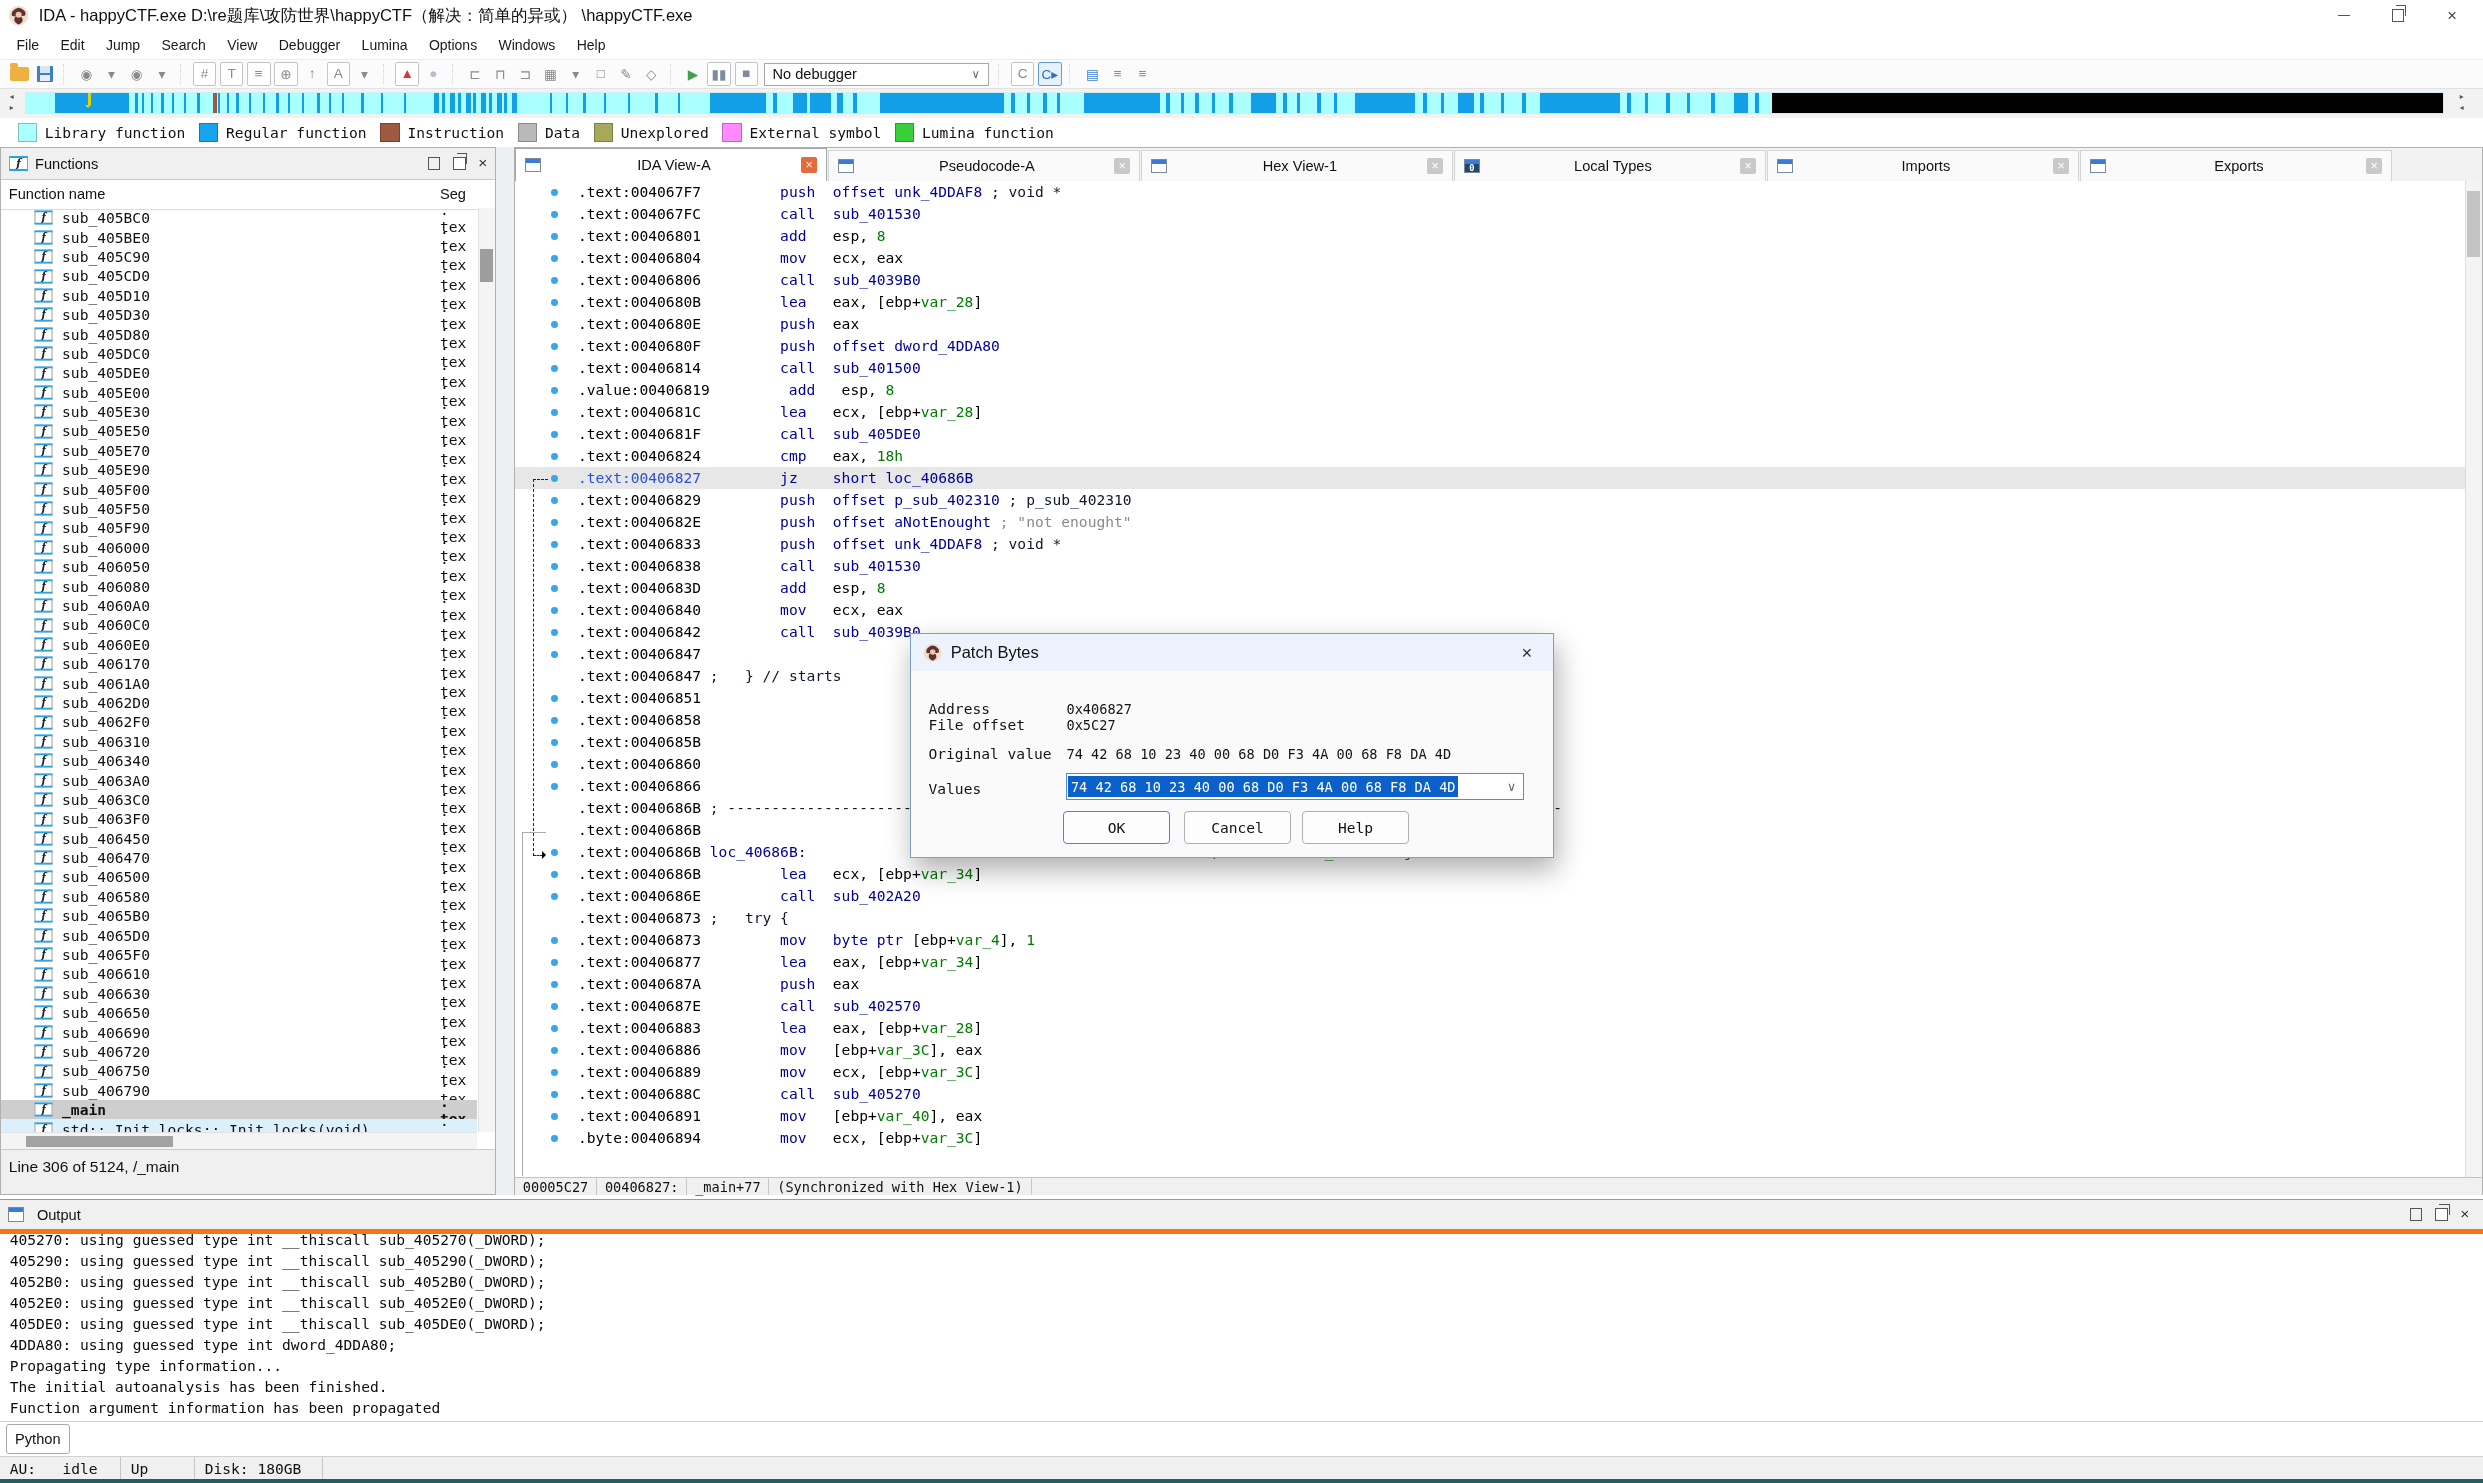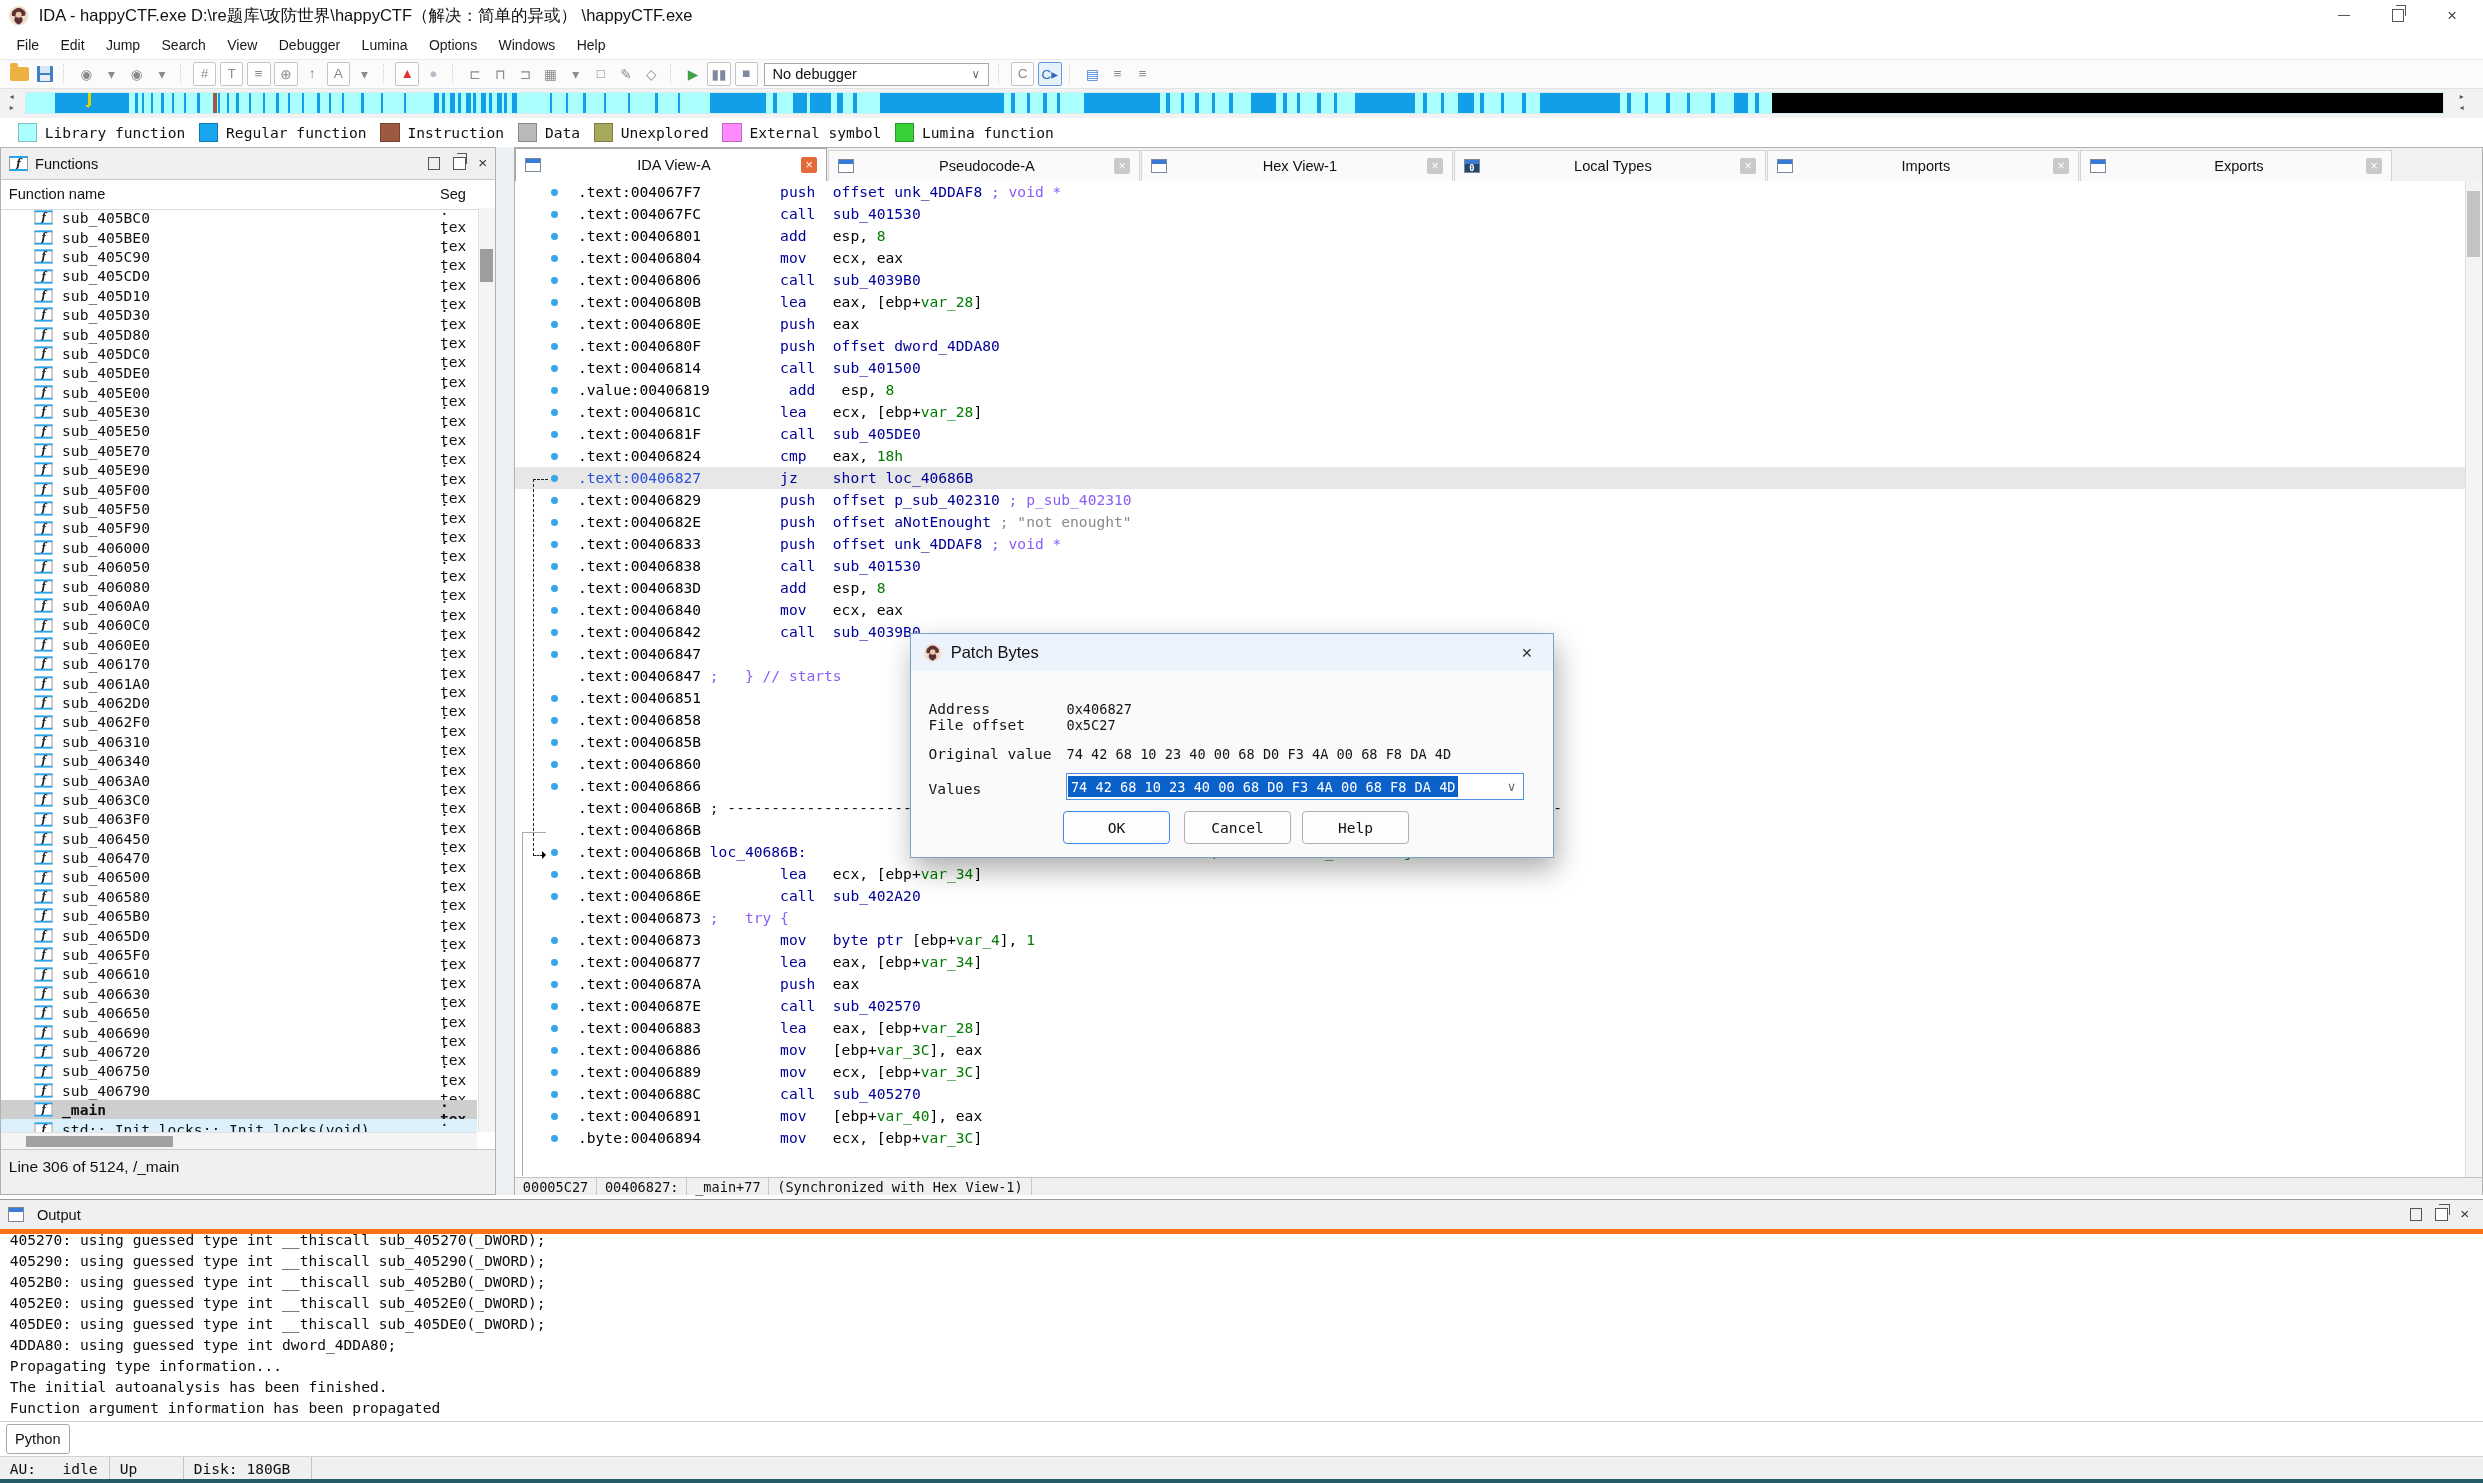--- a/index.html
+++ b/index.html
@@ -81,21 +81,21 @@
   .tabico.dark{background:#23486b;}
   .tabico .tglyph{position:absolute;left:0;right:0;top:3.9px;bottom:0;color:#fff;font:bold 8.7px "DejaVu Sans Mono",monospace;text-align:center;line-height:9.7px;}
   .listing{position:absolute;left:0;top:33px;right:17.5px;height:996px;background:#fff;overflow:hidden;font-family:"DejaVu Sans Mono",monospace;font-size:14.6px;}
   .dline{height:22px;line-height:22px;white-space:pre;position:relative;padding-left:63px;color:#000;}
   .dline.hl{background:#e7e7e7;}
   .dline.hl .addr{color:#2a50d8;}
   .addr{color:#000;}
   .dot{position:absolute;left:36px;top:7.8px;width:6.8px;height:6.8px;border-radius:50%;background:#3aa5e8;}
   .c-mn,.c-kw,.c-nm{color:#000096;}
   .c-num,.c-var,.c-xref{color:#007b00;}
-  .c-cmt{color:#8b5cf6;text-align:right;}
+  .c-cmt{color:#0f172a;text-align:right;}
   .c-str{color:#8a8a8a;}
   .c-sep{color:#181818;}
   .c-pl{color:#000;}
   .arrov{position:absolute;}
   .dashv{border-left:1px dashed #222;width:0;}
   .dashh{border-top:1px dashed #222;height:0;}
   .grayv{border-left:1px solid #aaa;width:0;}
   .grayh{border-top:1px solid #aaa;height:0;}
   .arrhead{width:0;height:0;border:4.9px solid transparent;border-left-color:#000;}
   .list-vscroll{position:absolute;right:0;top:33px;width:17.5px;height:996px;background:#f4f4f4;border-left:1px solid #ddd;box-sizing:border-box;}
@@ -753,21 +753,21 @@
         <div class="oline">4DDA80: using guessed type int dword_4DDA80;</div>
         <div class="oline">Propagating type information...</div>
         <div class="oline">The initial autoanalysis has been finished.</div>
         <div class="oline">Function argument information has been propagated</div>
       </div>
     <div class="cli-row">
       <div class="py-tab">Python</div>
       <div class="cli-input"></div>
     </div>
     <div class="statusbar" id="statusbar">
-        <span class="sb-seg" style="width: 110px;">AU:   idle</span>
+        <span class="sb-seg" style="width: 121px;">AU:   idle</span>
         <span class="sb-seg" style="width: 74px;">Up</span>
         <span class="sb-seg" style="width: 128px;">Disk: 180GB</span>
       </div>
     <div class="bottom-strip"></div>
   </div>
 
 </div>
 
 
 </body></html>

